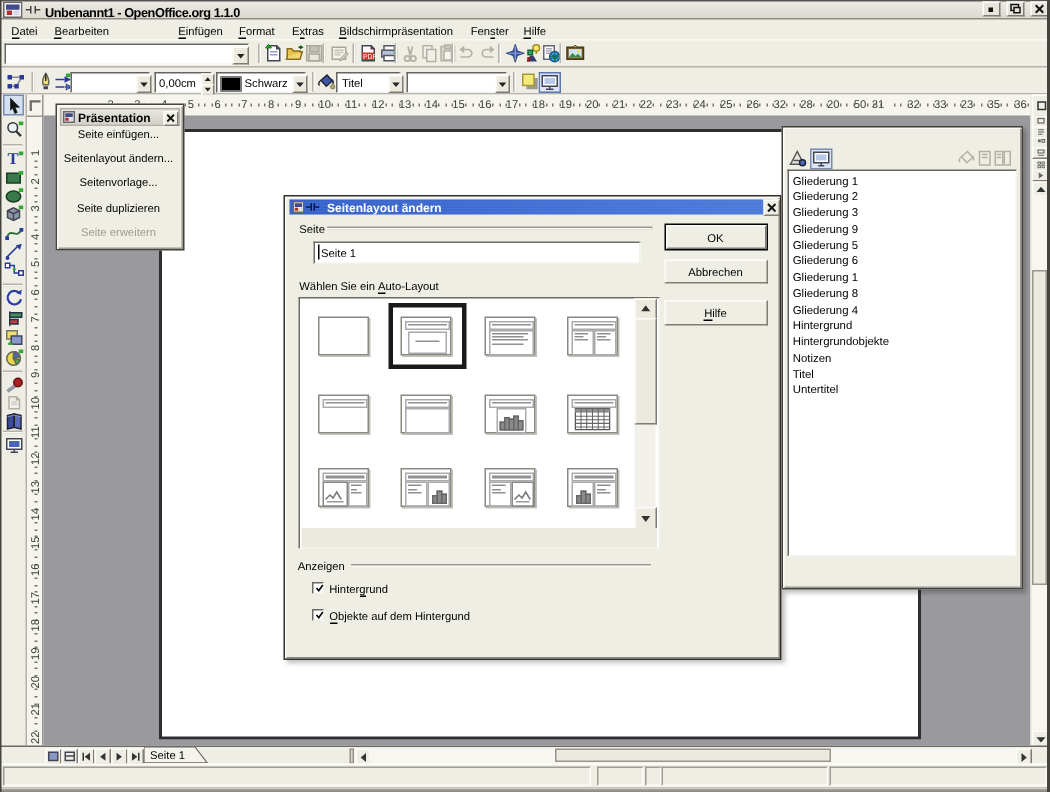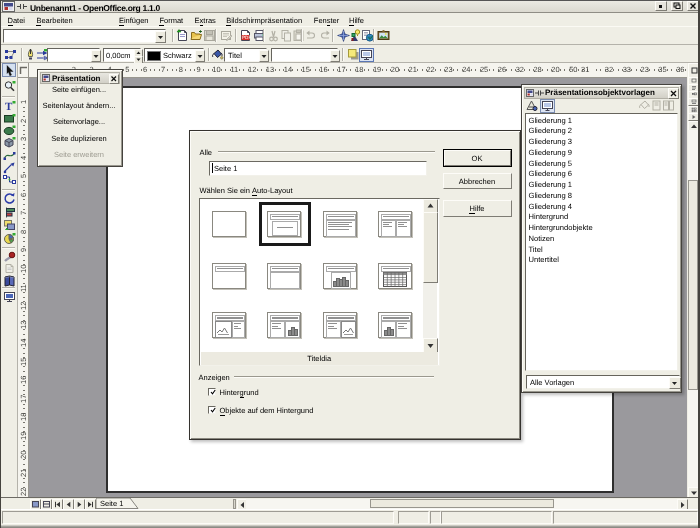--- a/index.html
+++ b/index.html
@@ -756,42 +756,58 @@
           </svg>
         </div>
 </div>
 <div class="abs" style="left:0;top:14.5px;width:82px;text-align:center;font-size:7.5px;color:#000;white-space:nowrap;">Seite einfügen...</div>
 <div class="abs" style="left:0;top:30.5px;width:82px;text-align:center;font-size:7.5px;color:#000;white-space:nowrap;">Seitenlayout ändern...</div>
 <div class="abs" style="left:0;top:47px;width:82px;text-align:center;font-size:7.5px;color:#000;white-space:nowrap;">Seitenvorlage...</div>
 <div class="abs" style="left:0;top:63.5px;width:82px;text-align:center;font-size:7.5px;color:#000;white-space:nowrap;">Seite duplizieren</div>
 <div class="abs" style="left:0;top:79.5px;width:82px;text-align:center;font-size:7.5px;color:#9e9c92;white-space:nowrap;">Seite erweitern</div>
 </div>
 <div class="abs" style="left:189px;top:130px;width:330px;height:308px;background:#efeee5;border:1px solid #35322e;box-shadow:inset 1px 1px 0 #fdfcf8,inset -1px -1px 0 #8a887f,2px 2px 3px rgba(0,0,0,0.25);">
-<div class="abs" style="left:9.5px;top:17px;font-size:7.5px;">Alle</div>
+<div class="abs" style="left:3px;top:1.5px;width:322px;height:10px;background:repeating-conic-gradient(rgba(120,160,235,0.35) 0% 25%, transparent 0% 50%) 0 0/2px 2px, linear-gradient(90deg,#2d59c4,#3e6ad2 55%,#4a76d8);">
+<svg width="8" height="8" style="position:absolute;left:2px;top:1px;">
+          <rect x="0.5" y="0.5" width="7" height="7" fill="#f0f0f0" stroke="#666"></rect>
+          <rect x="1.5" y="1.5" width="5" height="2.5" fill="#434a8c"></rect>
+          <rect x="1.5" y="4.5" width="2.3" height="2" fill="#b03030"></rect>
+          <rect x="4.5" y="4.5" width="2.3" height="2" fill="#d8d8ee"></rect>
+        </svg>
+<svg width="9" height="8" style="position:absolute;left:11px;top:1px;">
+          <path d="M0 4 h3 M6 4 h3 M3.5 1.5 v5 M5.5 1.5 v5" stroke="#0a1a4a" stroke-width="1"></path>
+        </svg>
+<div class="abs" style="left:25px;top:1px;font-size:8px;font-weight:bold;color:#fff;white-space:nowrap;">Seitenlayout ändern</div>
+<div class="abs raised" style="left:316px;top:0.5px;width:9px;height:9px;background:#efeee5;">
+          <svg width="9" height="9">
+            <path d="M2 2 L7 7 M7 2 L2 7" stroke="#111" stroke-width="1.3"></path>
+          </svg>
+        </div>
+</div>
+<div class="abs" style="left:9.5px;top:17px;font-size:7.5px;">Seite</div>
 <div class="abs" style="left:28px;top:19.5px;width:217px;height:1px;background:#9a988e;border-bottom:1px solid #fdfcf8;"></div>
 <div class="abs" style="left:19px;top:29.5px;width:217.5px;height:15px;background:#fff;border:1px solid #6b6961;border-bottom-color:#f2f1ea;border-right-color:#f2f1ea;box-sizing:border-box;">
 <div class="abs" style="left:2px;top:1.5px;width:1px;height:10px;background:#000;"></div>
 <div class="abs" style="left:4px;top:2px;font-size:7.5px;">Seite 1</div>
       </div>
 <div class="abs" style="left:9.5px;top:54.5px;font-size:7.5px;">Wählen Sie ein <span class="u">A</span>uto-Layout</div>
 <div class="abs" style="left:9px;top:66.5px;width:240.5px;height:168.5px;background:#fff;border:1px solid #6b6961;border-bottom-color:#f2f1ea;border-right-color:#f2f1ea;box-sizing:border-box;"></div>
 <div class="abs" style="left:232.5px;top:68px;width:14px;height:152.5px;background:#f1f0ea;"></div>
 <div class="abs raised" style="left:232.5px;top:68px;width:13px;height:12px;background:#eceadf;">
         <svg width="13" height="12">
           <path d="M6.5 3.5 l3 4 h-6 z" fill="#333"></path>
         </svg>
       </div>
 <div class="abs raised" style="left:232.5px;top:80.5px;width:13px;height:69px;background:#eceadf;"></div>
 <div class="abs raised" style="left:232.5px;top:207px;width:13px;height:13px;background:#eceadf;">
         <svg width="13" height="13">
           <path d="M6.5 9 l3 -4 h-6 z" fill="#333"></path>
         </svg>
       </div>
 <div class="abs" style="left:11px;top:221px;width:236.5px;height:12.5px;background:#eceae0;"></div>
-<div class="abs" style="left:11px;top:223px;width:236.5px;text-align:center;font-size:7.5px;">Titeldia</div>
 </div>
 <div class="abs" style="left:211.8px;top:210.9px;width:34px;height:26px;background:#fff;border:1px solid #8a8880;box-shadow:1px 1px 0 #c2c0b8;box-sizing:border-box;"></div>
 <div class="abs" style="left:267.2px;top:210.9px;width:34px;height:26px;background:#fff;border:1px solid #8a8880;box-shadow:1px 1px 0 #c2c0b8;box-sizing:border-box;">
       <div class="abs" style="left:2px;top:2px;width:28px;height:4px;border:0.5px solid #aaa;">
         <div style="margin:1px;height:1.5px;background:#909090;"></div>
       </div>
       <div class="abs" style="left:4px;top:9px;width:24px;height:13px;border:0.5px solid #aaa;">
         <div style="margin:5px 4px 0 4px;height:1.5px;background:#909090;"></div>
       </div>
     </div>
@@ -943,37 +959,20 @@
       <div style="position:absolute;left:0;top:0;right:0;bottom:0;border:1px solid #fdfcf8;border-bottom-color:#7e7c74;border-right-color:#7e7c74;"></div>
       <div class="abs" style="left:0;top:4px;width:100%;text-align:center;font-size:7.5px;">OK</div>
     </div>
 <div class="abs raised" style="left:442.5px;top:172.5px;width:69px;height:16px;background:#efeee5;box-sizing:border-box;">
       <div class="abs" style="left:0;top:3px;width:100%;text-align:center;font-size:7.5px;">Abbrechen</div>
     </div>
 <div class="abs raised" style="left:442.5px;top:199.5px;width:69px;height:17px;background:#efeee5;box-sizing:border-box;">
       <div class="abs" style="left:0;top:3.5px;width:100%;text-align:center;font-size:7.5px;"><span class="u">H</span>ilfe</div>
     </div>
 <div class="abs" style="left:521px;top:84px;width:158.5px;height:307px;background:#efeee5;border:1px solid #45433e;box-shadow:inset 1px 1px 0 #fdfcf8,inset -1px -1px 0 #9a988f,2px 2px 3px rgba(0,0,0,0.25);">
-<div class="abs" style="left:2px;top:1.5px;width:152.5px;height:10px;background:linear-gradient(#e8e7e0,#d2d0c7);border:1px solid #b1afa5;">
-<svg width="8" height="8" style="position:absolute;left:1px;top:1px;">
-          <rect x="0.5" y="0.5" width="7" height="7" fill="#f0f0f0" stroke="#666"></rect>
-          <rect x="1.5" y="1.5" width="5" height="2.5" fill="#434a8c"></rect>
-          <rect x="1.5" y="4.5" width="2.3" height="2" fill="#b03030"></rect>
-          <rect x="4.5" y="4.5" width="2.3" height="2" fill="#d8d8ee"></rect>
-        </svg>
-<svg width="9" height="8" style="position:absolute;left:10px;top:1px;">
-          <path d="M0 4 h3 M6 4 h3 M3.5 1.5 v5 M5.5 1.5 v5" stroke="#444" stroke-width="1"></path>
-        </svg>
-<div class="abs" style="left:20px;top:0.5px;font-size:8px;font-weight:bold;white-space:nowrap;">Präsentationsobjektvorlagen</div>
-<div class="abs raised" style="left:142.5px;top:0.5px;width:9px;height:9px;background:#efeee5;">
-          <svg width="9" height="9">
-            <path d="M2 2 L7 7 M7 2 L2 7" stroke="#111" stroke-width="1.3"></path>
-          </svg>
-        </div>
-</div>
 <div class="abs" style="left:3px;top:14px;width:13px;height:13px;">
         <svg width="13" height="13">
           <path d="M2 10.5 L6.5 2 L11 10.5 z" fill="#e8e6da" stroke="#555"></path>
           <path d="M4 8 h5" stroke="#555"></path>
           <circle cx="10" cy="9.5" r="2" fill="#4a66b8" stroke="#223"></circle>
         </svg>
       </div>
 <div class="abs" style="left:17.5px;top:13.5px;width:15px;height:14px;background:#dce4f2;border:1px solid #7a8cb0;box-sizing:border-box;">
         <svg width="13" height="12" style="margin:0 0 0 0;">
           <rect x="1.5" y="1.5" width="10" height="7" fill="#fff" stroke="#445"></rect>
@@ -1008,23 +1007,15 @@
 <div class="abs" style="left:6.5px;top:73.5px;font-size:7.6px;white-space:nowrap;">Gliederung 5</div>
 <div class="abs" style="left:6.5px;top:84.2px;font-size:7.6px;white-space:nowrap;">Gliederung 6</div>
 <div class="abs" style="left:6.5px;top:95px;font-size:7.6px;white-space:nowrap;">Gliederung 1</div>
 <div class="abs" style="left:6.5px;top:105.8px;font-size:7.6px;white-space:nowrap;">Gliederung 8</div>
 <div class="abs" style="left:6.5px;top:116.5px;font-size:7.6px;white-space:nowrap;">Gliederung 4</div>
 <div class="abs" style="left:6.5px;top:127.2px;font-size:7.6px;white-space:nowrap;">Hintergrund</div>
 <div class="abs" style="left:6.5px;top:138px;font-size:7.6px;white-space:nowrap;">Hintergrundobjekte</div>
 <div class="abs" style="left:6.5px;top:148.8px;font-size:7.6px;white-space:nowrap;">Notizen</div>
 <div class="abs" style="left:6.5px;top:159.5px;font-size:7.6px;white-space:nowrap;">Titel</div>
 <div class="abs" style="left:6.5px;top:170.2px;font-size:7.6px;white-space:nowrap;">Untertitel</div>
-<div class="abs" style="left:4px;top:290px;width:153.5px;height:13.5px;background:#fff;border:1px solid #66645c;border-bottom-color:#f2f1ea;border-right-color:#f2f1ea;box-sizing:border-box;">
-<div class="abs" style="left:3px;top:2px;font-size:7.5px;">Alle Vorlagen</div>
-<div class="abs raised" style="left:142px;top:1px;width:9.5px;height:9.5px;background:#eceadf;">
-          <svg width="9" height="10">
-            <path d="M2 4 h5 l-2.5 3 z" fill="#222"></path>
-          </svg>
-        </div>
-</div>
 </div>
 <div class="abs" style="left:0;top:0;width:1px;height:528px;background:#45433e;"></div>
 <div class="abs" style="left:698px;top:0;width:2px;height:528px;background:#45433e;"></div>
 </div>
 </body></html>

